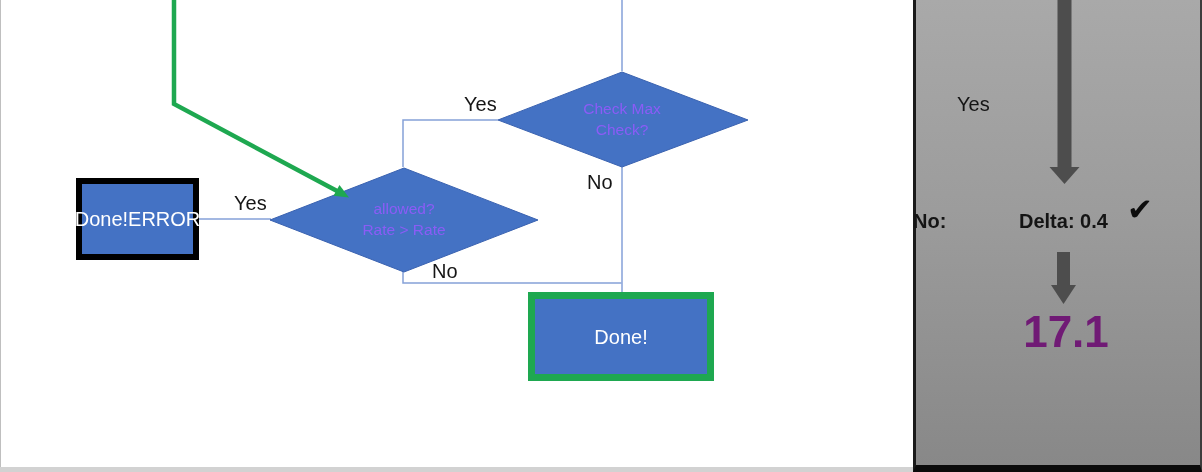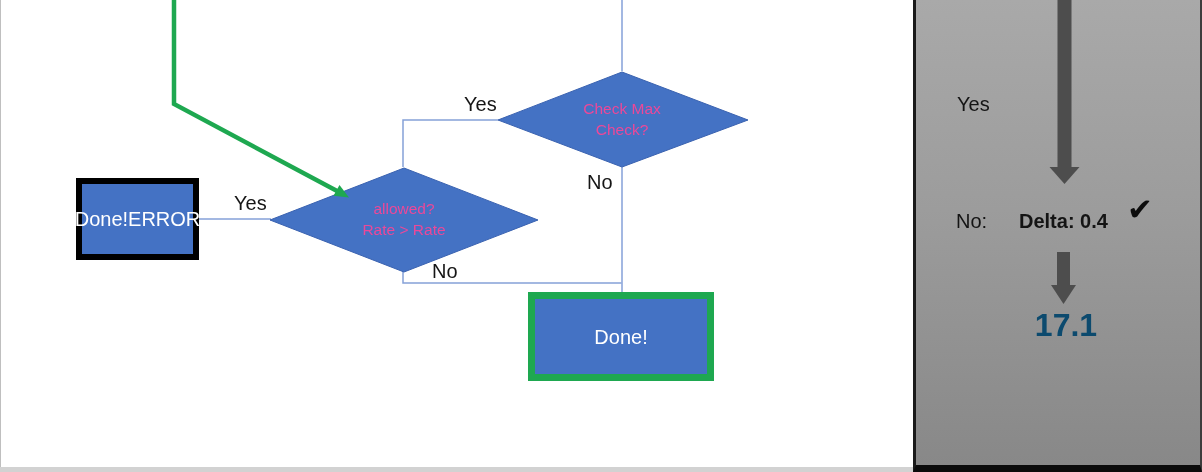--- a/index.html
+++ b/index.html
@@ -53,21 +53,21 @@
   }
   .done-box {
     left: 528px; top: 292px; width: 186px; height: 89px;
     border: 7px solid #1EA850;
   }
   
   .diamond-label {
     position: absolute;
     width: 150px;
     text-align: center;
-    color: #ec4899;
+    color: #8b5cf6;
     font-size: 15.5px;
     line-height: 1.35;
   }
   .check-max-label { left: 547px; top: 99px; }
   .rate-label      { left: 329px; top: 199px; }
   
   .edge-label {
     position: absolute;
     color: #151515;
     font-size: 20px;
@@ -78,31 +78,31 @@
   .lbl-yes-mid { left: 234px; top: 192px; }
   .lbl-no-mid  { left: 432px; top: 260px; }
   
   .panel-text {
     position: absolute;
     color: #141414;
     font-size: 20px;
     line-height: 1.1;
   }
   .panel-yes   { left: 957px;  top: 93px; }
-  .panel-no    { left: 956px;  top: 210px; }
+  .panel-no    { left: 913px;  top: 210px; font-weight: bold; }
   .panel-delta { left: 1019px; top: 210px; font-weight: bold; }
   .panel-check {
     left: 1127px; top: 193px;
     font-size: 31px; font-weight: 700; color: #0d0d0d;
   }
   .panel-result {
     left: 1016px; top: 308px; width: 100px;
     text-align: center;
-    font-size: 32px; font-weight: 700;
-    color: #0c4a6e;
+    font-size: 44px; font-weight: 700;
+    color: #701a75;
   }
 </style>
 </head>
 <body>
 
 <div class="canvas">
 
   <div class="slide-left-edge"></div>
   <div class="slide-bottom-strip"></div>
 

